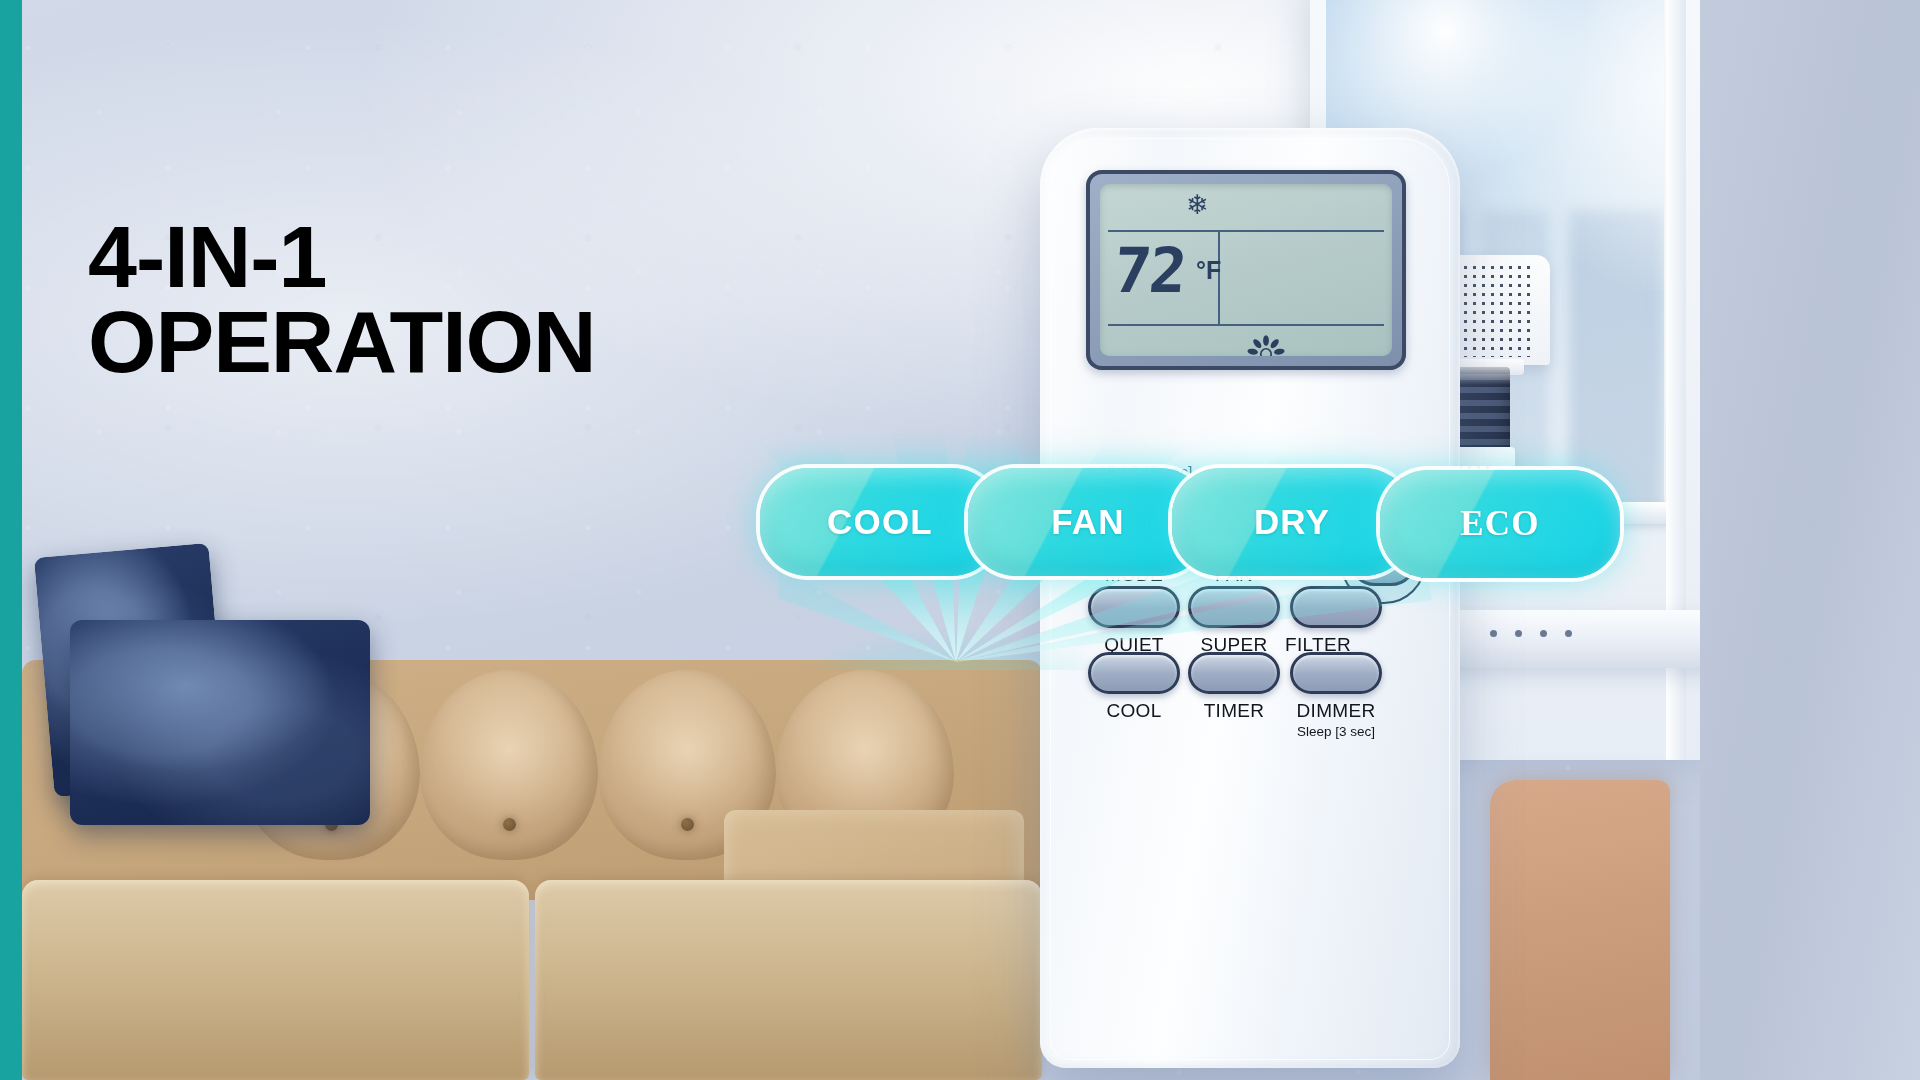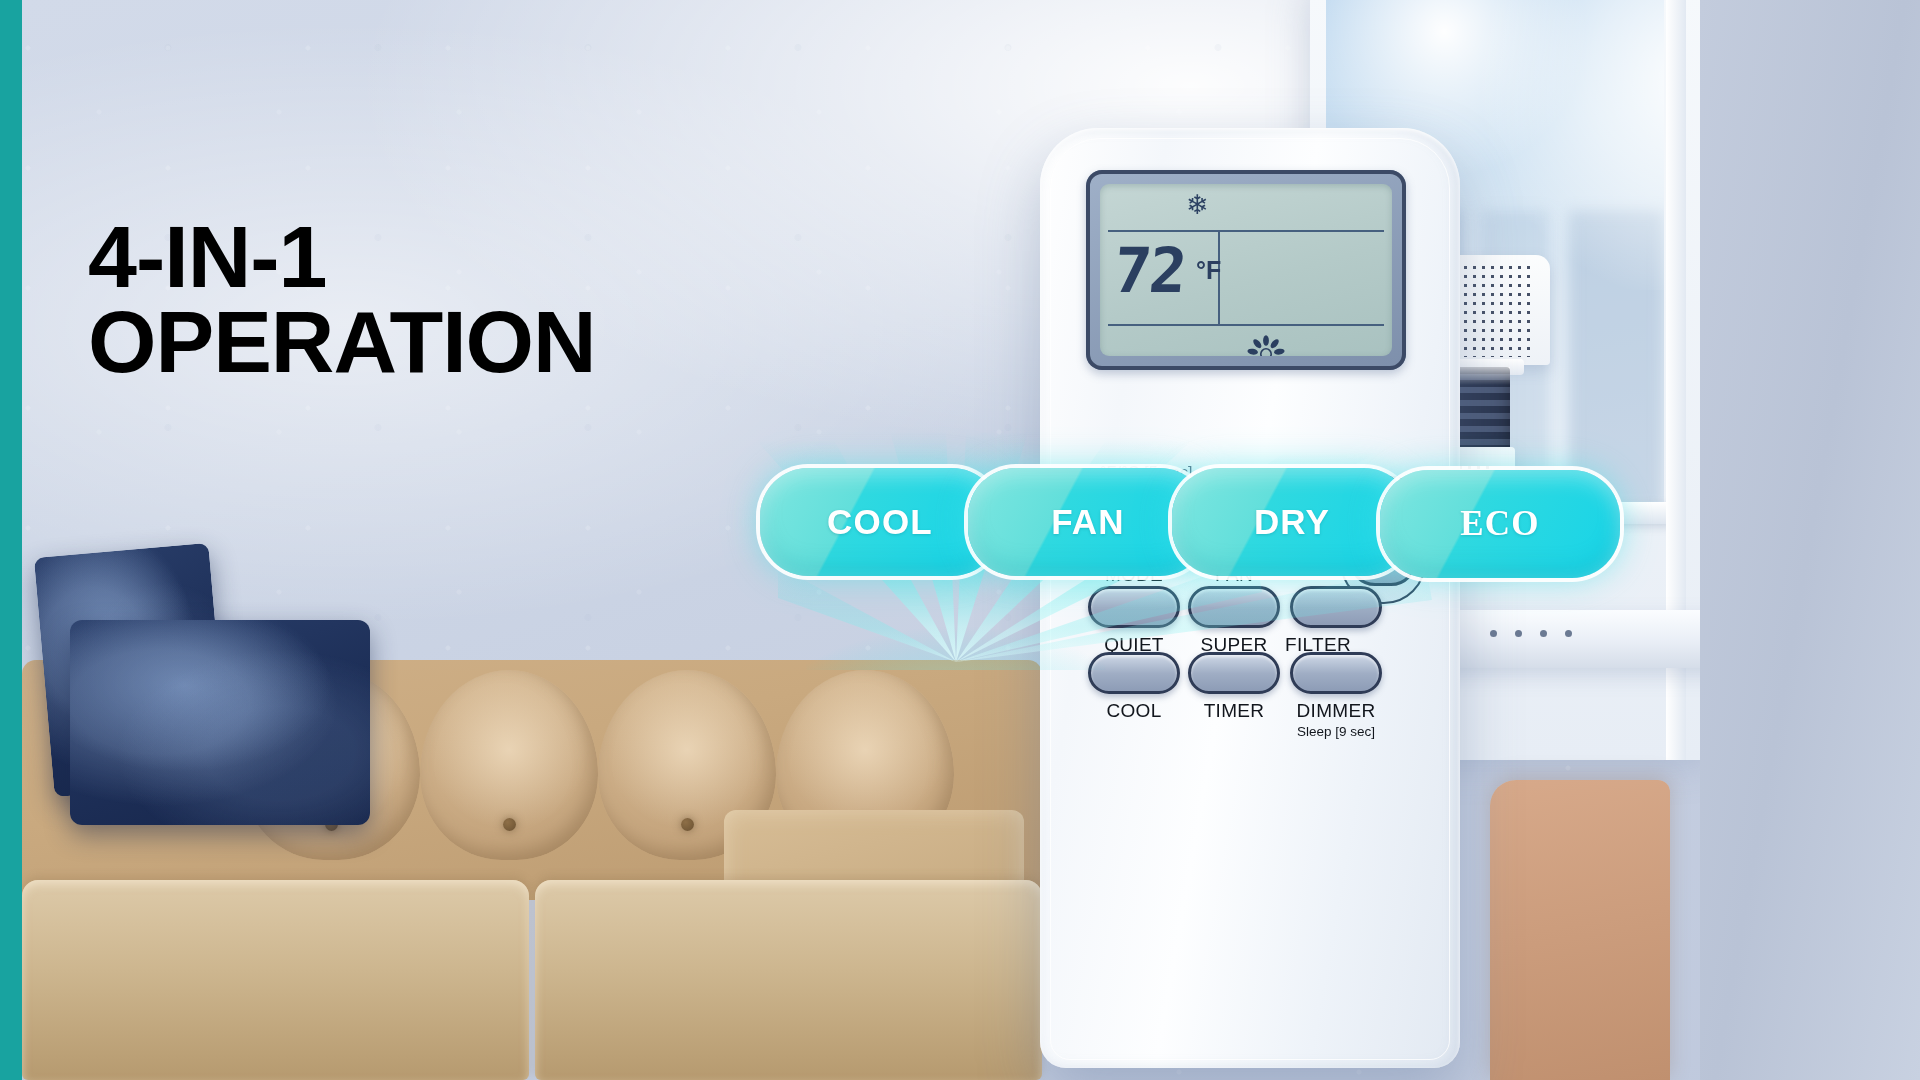--- a/index.html
+++ b/index.html
@@ -463,21 +463,21 @@
     <div class="btn-label" style="left:134px; top:506px;">SUPER</div>
     <div class="btn wide" style="left:250px; top:458px;"></div>
     <div class="btn-label" style="left:218px; top:506px;">FILTER</div>
 
     <div class="btn wide" style="left:48px;  top:524px;"></div>
     <div class="btn-label" style="left:34px; top:572px;">COOL</div>
     <div class="btn wide" style="left:148px; top:524px;"></div>
     <div class="btn-label" style="left:134px; top:572px;">TIMER</div>
     <div class="btn wide" style="left:250px; top:524px;"></div>
     <div class="btn-label" style="left:236px; top:572px;">DIMMER</div>
-    <div class="btn-sub" style="left:226px; top:596px;">Sleep [9 sec]</div>
+    <div class="btn-sub" style="left:226px; top:596px;">Sleep [3 sec]</div>
 
   </div>
 
   <div class="rays">
     <svg width="900" height="270" viewBox="0 0 900 270" aria-hidden="true">
       <defs>
         <linearGradient id="rayg" x1="0" y1="1" x2="0" y2="0">
           <stop offset="0%" stop-color="#ffffff" stop-opacity=".95"></stop>
           <stop offset="35%" stop-color="#7df0ef" stop-opacity=".55"></stop>
           <stop offset="100%" stop-color="#36e0e6" stop-opacity="0"></stop>

